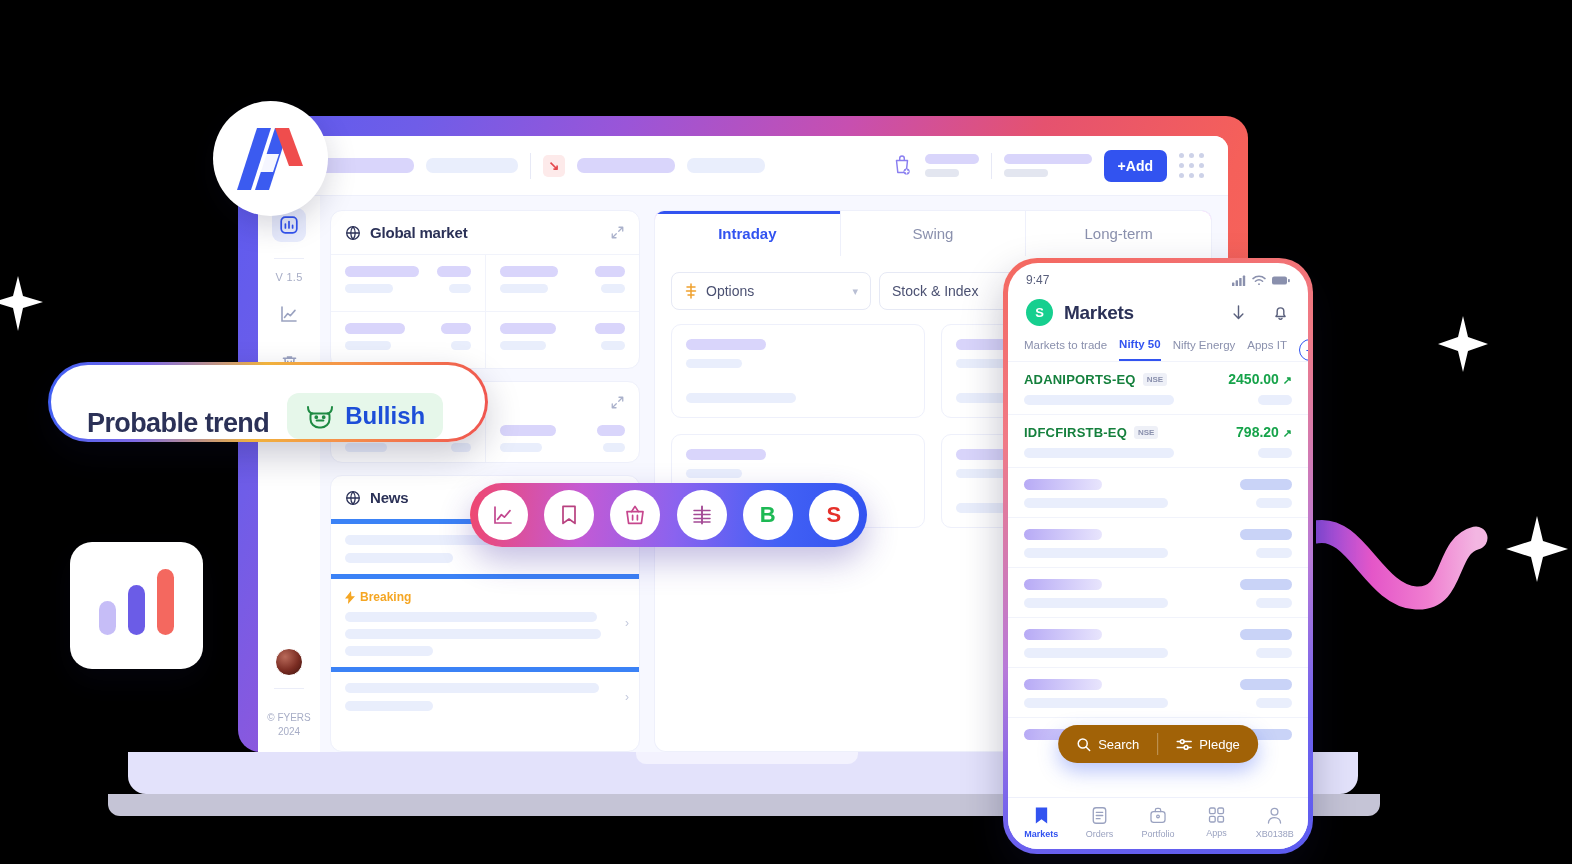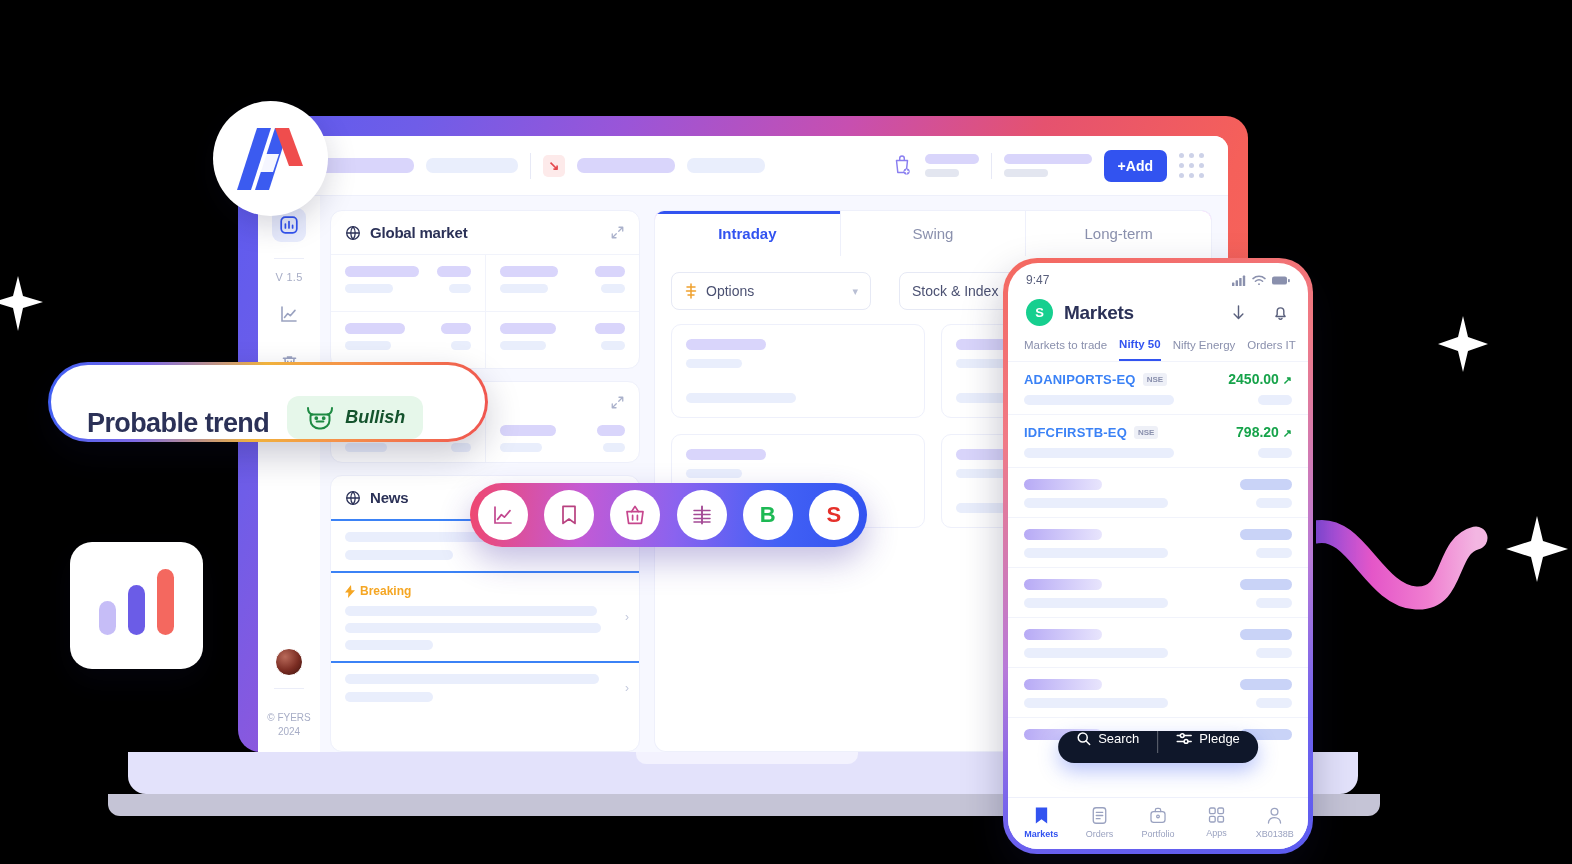--- a/index.html
+++ b/index.html
@@ -87,34 +87,34 @@
 
   .card{ background:#fff; border-radius:12px; border:1px solid #eef0fb; overflow:hidden; }
   .card-hd{ display:flex; align-items:center; gap:9px; padding:13px 14px; }
   .card-ttl{ font-size:15px; font-weight:700; color:#2b3157; letter-spacing:-.2px;}
   .expand{ margin-left:auto; color:#aab1cb; }
   .gmrow{ display:flex; border-top:1px solid #f1f3fb; }
   .gmcell{ flex:1; padding:11px 14px; border-right:1px solid #f1f3fb; }
   .gmcell:last-child{ border-right:none; }
   .gmline{ display:flex; align-items:center; justify-content:space-between; margin-bottom:7px; }
 
-  .newsrow{ border-top:2px solid #3b82f6; padding:11px 14px; position:relative; }
+  .newsrow{ border-top:5px solid #3b82f6; padding:11px 14px; position:relative; }
   .breaking{ display:flex; align-items:center; gap:5px; font-size:12px; font-weight:700; color:#f5a623; margin-bottom:8px;}
   .chev{ position:absolute; right:10px; top:50%; transform:translateY(-50%); color:#c3c9dd; font-size:12px;}
 
   
   .tabs{ display:flex; background:#f0abfc; border-radius:10px 10px 0 0; overflow:hidden; border:1px solid #eef0fb; border-bottom:none;}
   .tab{ flex:1; text-align:center; padding:14px 0; font-size:15px; color:#8a90ad; cursor:pointer;
         border-right:1px solid #eef0fb; position:relative; background:#fff;}
   .tab:last-child{border-right:none;}
   .tab.active{ color:#3253f0; font-weight:600; }
   .tab.active::before{ content:""; position:absolute; left:0;right:0;top:0;height:3px;background:#3253f0;}
   .panel{ flex:1; background:#fff; border:1px solid #eef0fb; border-top:none; border-radius:0 0 12px 12px;
           padding:16px; display:flex; flex-direction:column; gap:14px; min-height:0;}
-  .filters{ display:flex; gap:28px; }
+  .filters{ display:flex; gap:8px; }
   .sel{ flex:1; max-width:200px; display:flex; align-items:center; gap:8px;
         border:1px solid #e6e9f5; border-radius:8px; padding:10px 12px; font-size:14px; color:#4b5172; background:#fff; cursor:pointer;}
   .sel .cv{ margin-left:auto; color:#b9bfd4; font-size:11px;}
   .grid2{ display:grid; grid-template-columns:1fr 1fr; gap:16px; }
   .gcard{ border:1px solid #eef0fb; border-radius:10px; padding:14px; height:94px;
           display:flex; flex-direction:column; justify-content:space-between;}
 
   
   #logo-badge{
     position:absolute; left:213px; top:101px; width:115px; height:115px; border-radius:50%;
@@ -128,21 +128,21 @@
     border-radius:40px; padding:3px;
     background: linear-gradient(100deg,#3c5ef4 0%, #7e6ae6 22%, #f0b23c 48%, #f5934a 66%, #ef5350 100%);
     box-shadow: 0 14px 34px rgba(20,20,60,.22);
   }
   #trend-in{
     width:100%;height:100%;background:#fff;border-radius:37px;
     display:flex;align-items:flex-end; gap:18px; padding:0 22px 0 36px;
   }
   #trend-label{ font-size:27px; font-weight:700; color:#2b3157; letter-spacing:-.6px; }
   #trend-chip{ display:flex;align-items:center; gap:10px; background:#e6f7ea; border-radius:12px; padding:9px 18px;}
-  #trend-val{ font-size:18px; font-weight:700; color:#14532d;font-style:italic; }
+  #trend-val{ font-size:24px; font-weight:700; color:#1d4ed8; }
 
   
   #barcard{
     position:absolute; left:70px; top:542px; width:133px; height:127px; border-radius:22px;
     background:#fff; box-shadow:0 12px 30px rgba(20,20,60,.2);
     display:flex; align-items:flex-end; justify-content:center; gap:12px; padding-bottom:34px;
   }
   #barcard i{ display:block; width:17px; border-radius:9px; }
 
   
@@ -175,27 +175,27 @@
   .phd .ttl{ font-size:19px;font-weight:700;color:#2b3157; letter-spacing:-.3px;}
   .phd .ico{ color:#5a607d; }
   .phtabs{ display:flex; align-items:center; gap:12px; padding:0 16px 0; font-size:11.5px; color:#8a90ad; }
   .phtab{ padding-bottom:9px; cursor:pointer; white-space:nowrap; }
   .phtab.active{ color:#3253f0; font-weight:700; border-bottom:2px solid #3253f0; }
   .plus{ margin-left:auto; width:22px;height:22px;border-radius:50%;border:1.5px solid #3253f0;color:#3253f0;
          display:flex;align-items:center;justify-content:center; font-size:14px; flex:none;}
   .phlist{ flex:1; overflow:hidden; }
   .phrow{ border-top:1px solid #f1f3fb; padding:9px 16px; }
   .phrow .top{ display:flex; align-items:center; gap:7px; }
-  .sym{ font-size:13px; font-weight:700; color:#3b82f6; letter-spacing:.2px;}
+  .sym{ font-size:13px; font-weight:700; color:#15803d; letter-spacing:.2px;}
   .exch{ font-size:8px; background:#eef0f7; color:#8a90ad; border-radius:3px; padding:2px 4px; font-weight:700;}
   .price{ margin-left:auto; font-size:14px; font-weight:700; color:#16a34a; }
   .phrow .bot{ display:flex; align-items:center; gap:10px; margin-top:8px;}
   .searchbar{
     position:absolute; left:50%; transform:translateX(-50%); bottom:86px;
-    display:flex; align-items:flex-start; background:#0f172a; border-radius:22px; height:32px;
+    display:flex; align-items:center; background:#a16207; border-radius:22px; height:38px;
     color:#fff; font-size:13px; box-shadow:0 8px 20px rgba(50,83,240,.35);
   }
   .searchbar .seg{ display:flex; align-items:center; gap:7px; padding:0 18px; cursor:pointer;}
   .searchbar .sep{ width:1px; height:22px; background:rgba(255,255,255,.35);}
   .tabbar{ display:flex; border-top:1px solid #eef0fb; padding:8px 4px 10px; background:#fff;}
   .tb{ flex:1; display:flex; flex-direction:column; align-items:center; gap:4px; cursor:pointer;
        font-size:9px; color:#9aa2c0;}
   .tb.active{ color:#3253f0; font-weight:700; }
 </style>
 </head>
@@ -590,21 +590,21 @@
         <svg class="ico" width="19" height="19" viewBox="0 0 20 20" fill="none" stroke="currentColor" stroke-width="1.5" style="margin-left:12px;">
           <path d="M5.2 14.2h9.6l-1.3-2v-3.6a3.5 3.5 0 0 0-7 0V12.2z" stroke-linejoin="round"></path>
           <path d="M8.4 16.2a1.8 1.8 0 0 0 3.2 0" stroke-linecap="round"></path>
         </svg>
       </div>
 
       <div class="phtabs">
         <div class="phtab">Markets to trade</div>
         <div class="phtab active">Nifty 50</div>
         <div class="phtab">Nifty Energy</div>
-        <div class="phtab">Orders IT</div>
+        <div class="phtab">Apps IT</div>
         <div class="plus">+</div>
       </div>
 
       <div class="phlist">
         <div class="phrow">
           <div class="top">
             <span class="sym">ADANIPORTS-EQ</span>
             <span class="exch">NSE</span>
             <span class="price">
               <span>2450.00</span> <span style="font-size:11px">↗</span>

